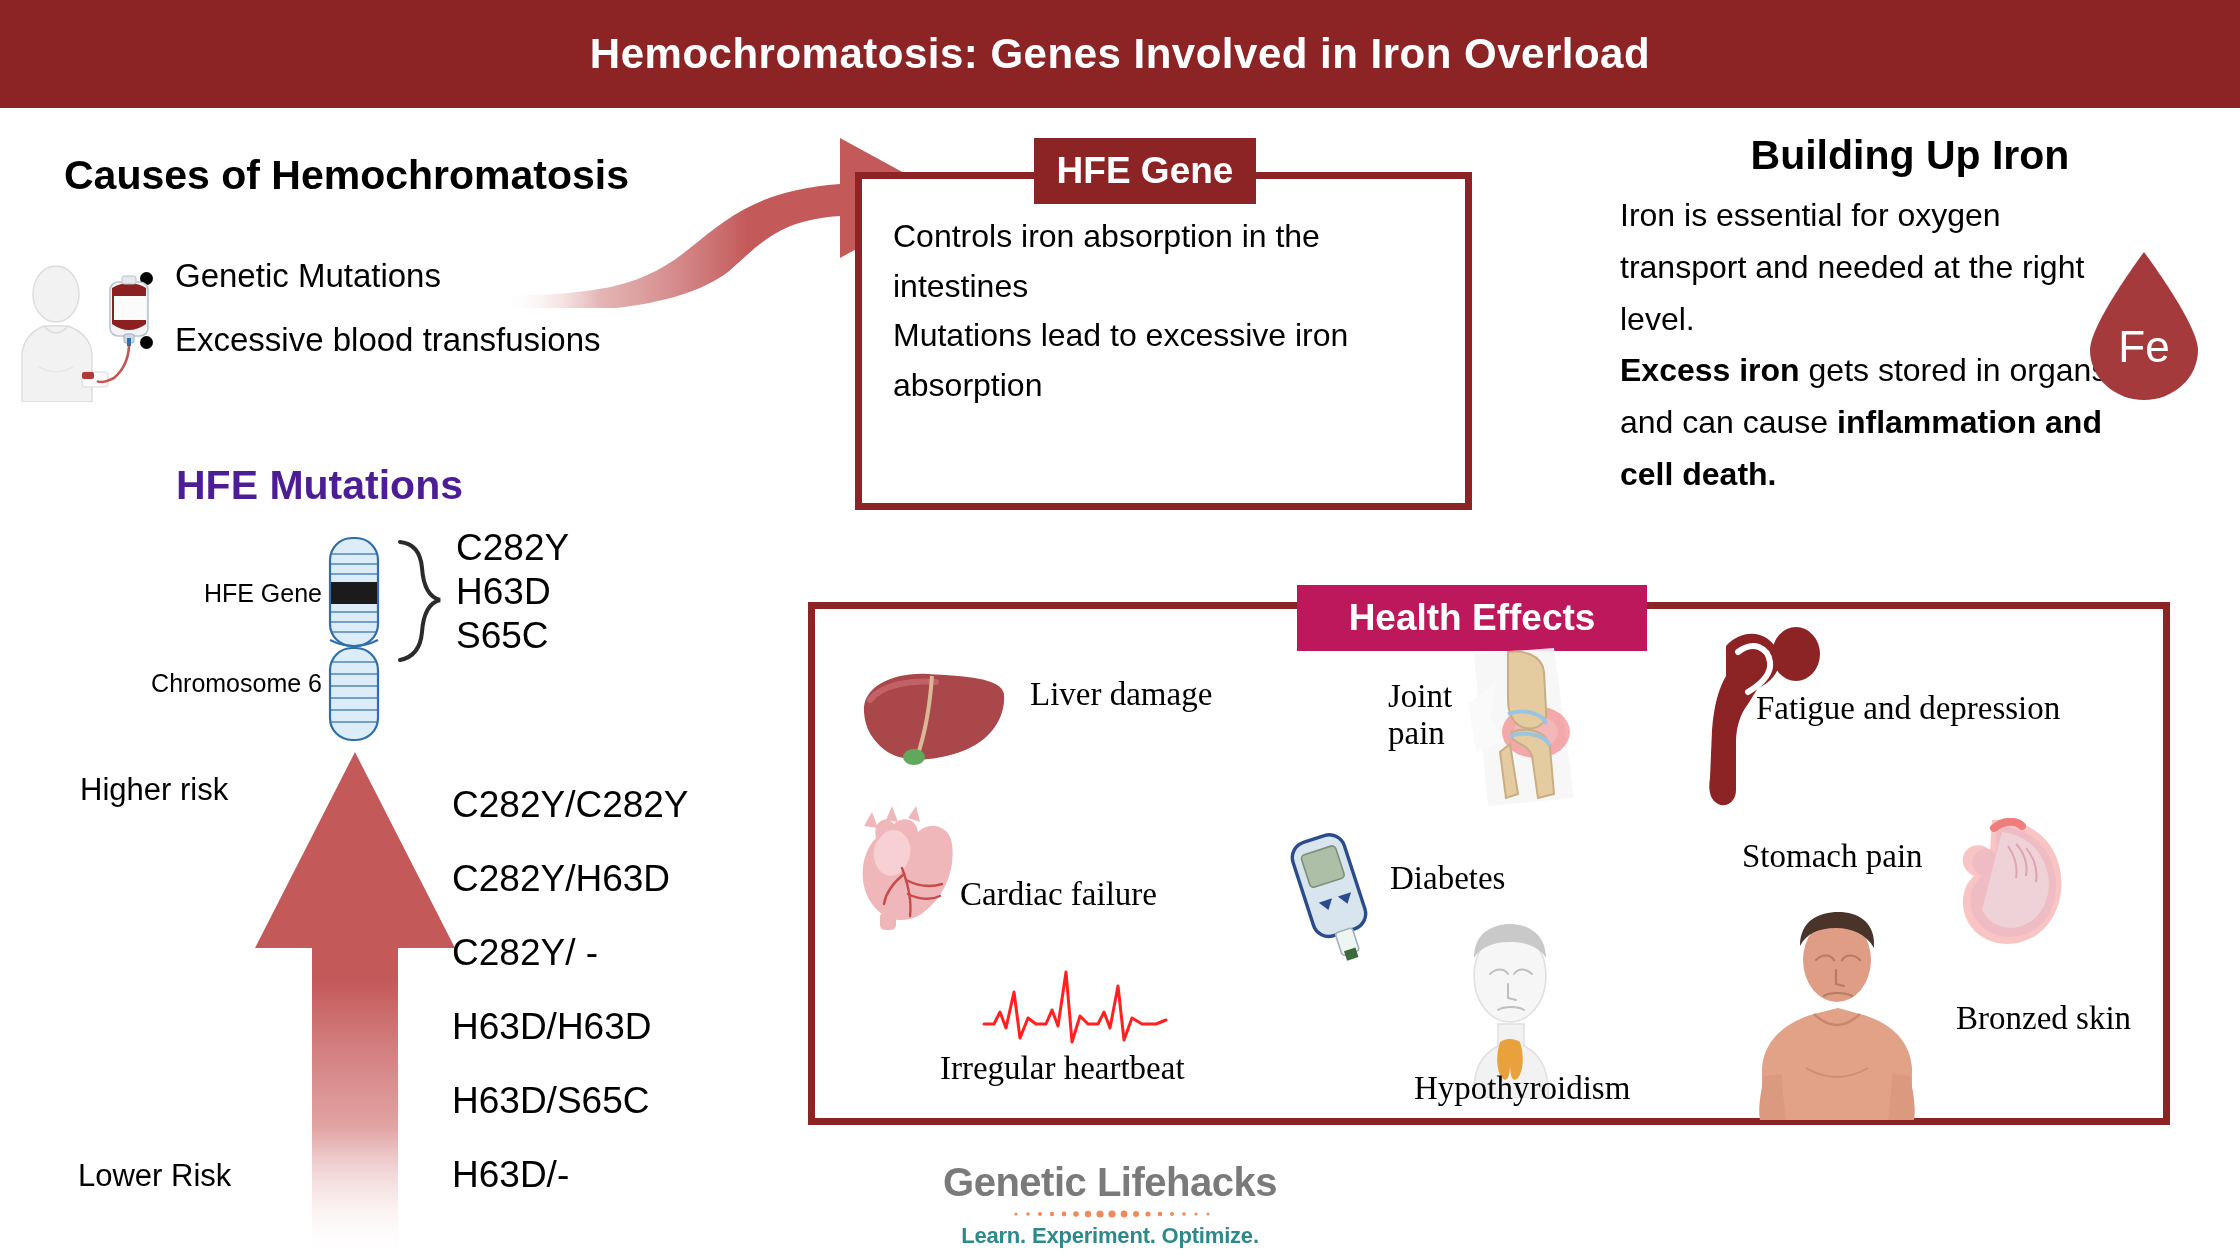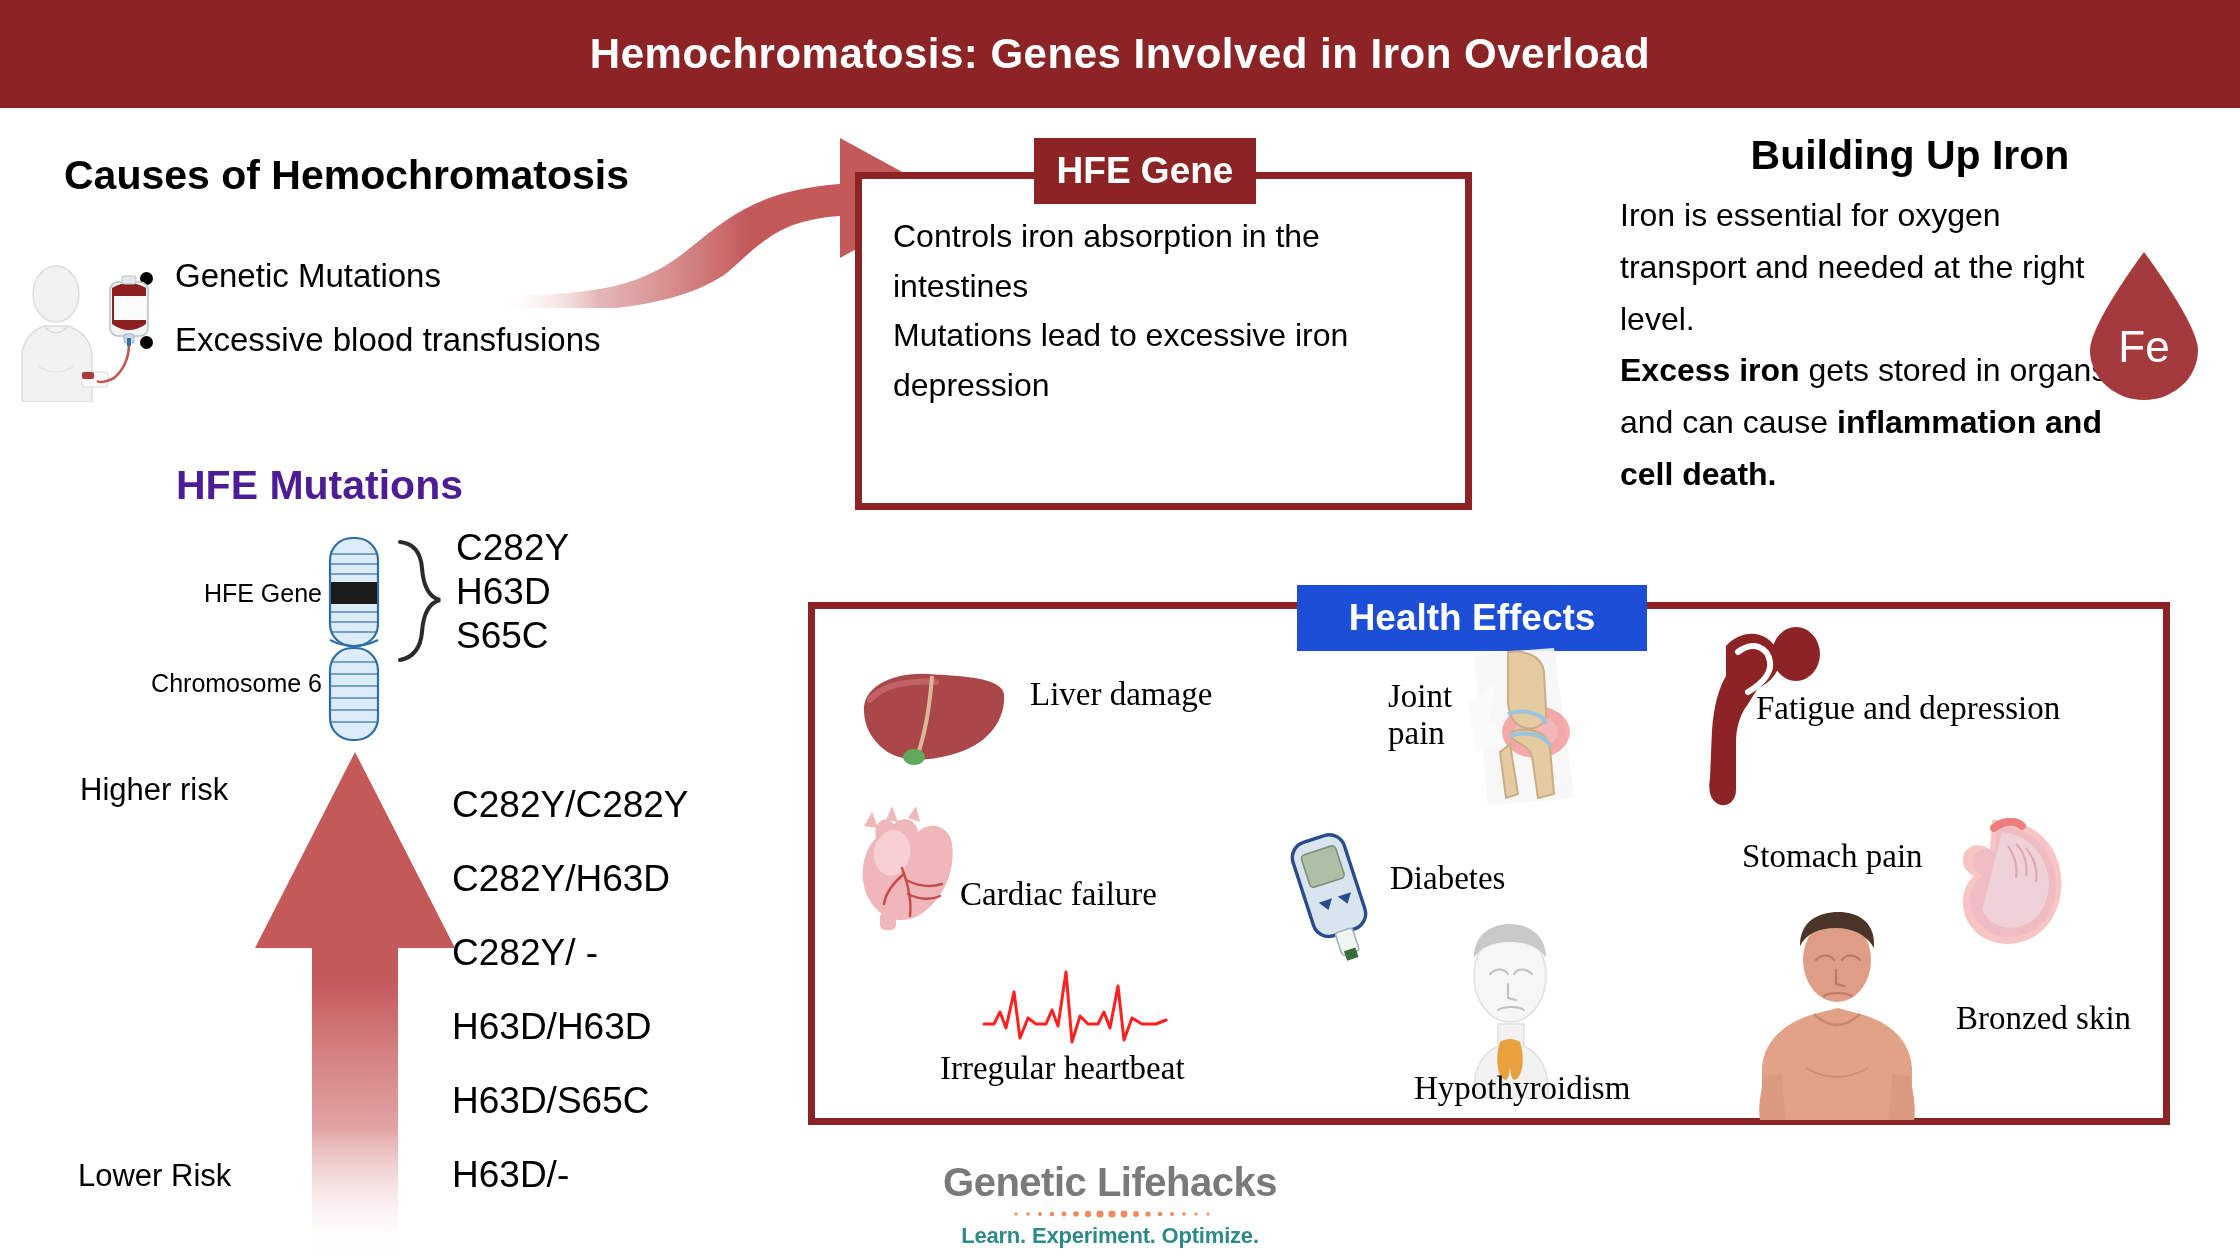--- a/index.html
+++ b/index.html
@@ -92,21 +92,21 @@
     font-size:37px;color:#000;height:74px;line-height:74px;white-space:nowrap;
   }
 
   
   #health-box{
     left:808px;top:602px;width:1362px;height:523px;
     border:7px solid #8C2425;box-sizing:border-box;background:#fff;
   }
   #health-badge{
     left:1297px;top:585px;width:350px;height:66px;
-    background:#1d4ed8;display:flex;align-items:center;justify-content:center;
+    background:#be185d;display:flex;align-items:center;justify-content:center;
     color:#fff;font-size:37px;font-weight:bold;
   }
   .effect-label{
     position:absolute;font-size:33px;color:#000;line-height:1.12;font-family:Liberation Serif, serif;
   }
 
   
   #logo-wrap{left:905px;top:1160px;width:410px;text-align:center;}
   #logo-main{font-size:40px;font-weight:bold;color:#7a7a7a;letter-spacing:-0.5px;}
   #logo-dots{height:9px;margin:-2px 0 1px 0;}
@@ -166,21 +166,21 @@
            C 250 98, 280 72, 360 66
            L 360 20 L 470 80 L 360 140 L 360 98
            C 300 102, 282 124, 248 154
            C 200 190, 110 196, 20 194 Z" fill="url(#swooshGrad)"></path>
 </svg>
 
 <div class="abs" id="hfe-box"></div>
 <div class="abs" id="hfe-badge">HFE Gene</div>
 <div class="abs" id="hfe-body">
   <p>Controls iron absorption in the intestines</p>
-  <p>Mutations lead to excessive iron depression</p>
+  <p>Mutations lead to excessive iron absorption</p>
 </div>
 
 <div class="abs" id="iron-title">Building Up Iron</div>
 <div class="abs" id="iron-body">
   <span>Iron is essential for oxygen transport and needed at the right level.</span>
   <br>
   <b>Excess iron</b><span> gets stored in organs and can cause </span><b>inflammation and cell death.</b>
 </div>
 
 <svg class="abs" id="fe-drop" viewBox="0 0 116 150">

